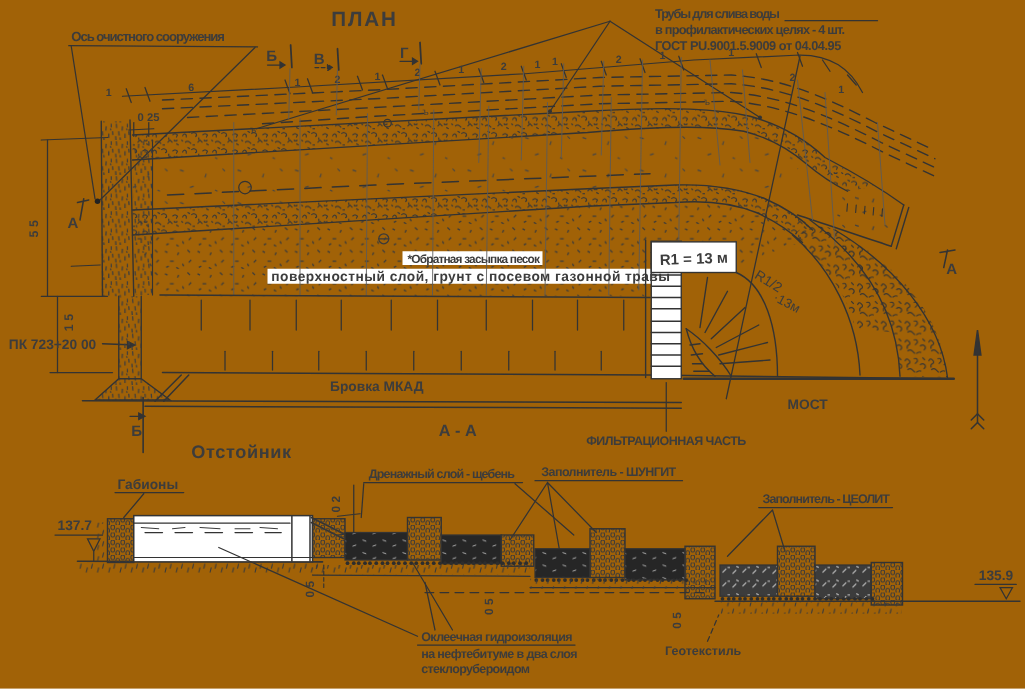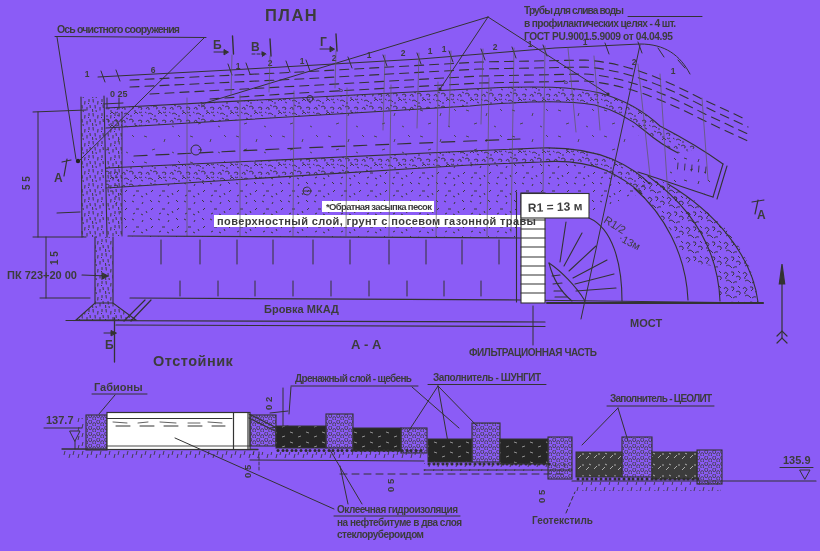--- a/index.html
+++ b/index.html
@@ -1,16 +1,16 @@
 <!DOCTYPE html>
 <html><head>
 <meta charset="utf-8">
 <style>
   html,body{margin:0;padding:0;background:#fff;}
-  .page{width:820px;height:551px;position:relative;overflow:hidden;background:#8b5cf6;
+  .page{width:820px;height:551px;position:relative;overflow:hidden;background:#a16207;
         font-family:"Liberation Sans", sans-serif;}
   svg{position:absolute;left:0;top:0;}
   text{fill:#3c3c3c;font-family:"Liberation Sans", sans-serif;}
 </style>
 </head>
 <body>
 <div class="page">
 <svg width="820" height="551" viewBox="0 0 820 551">
 <defs>
 

